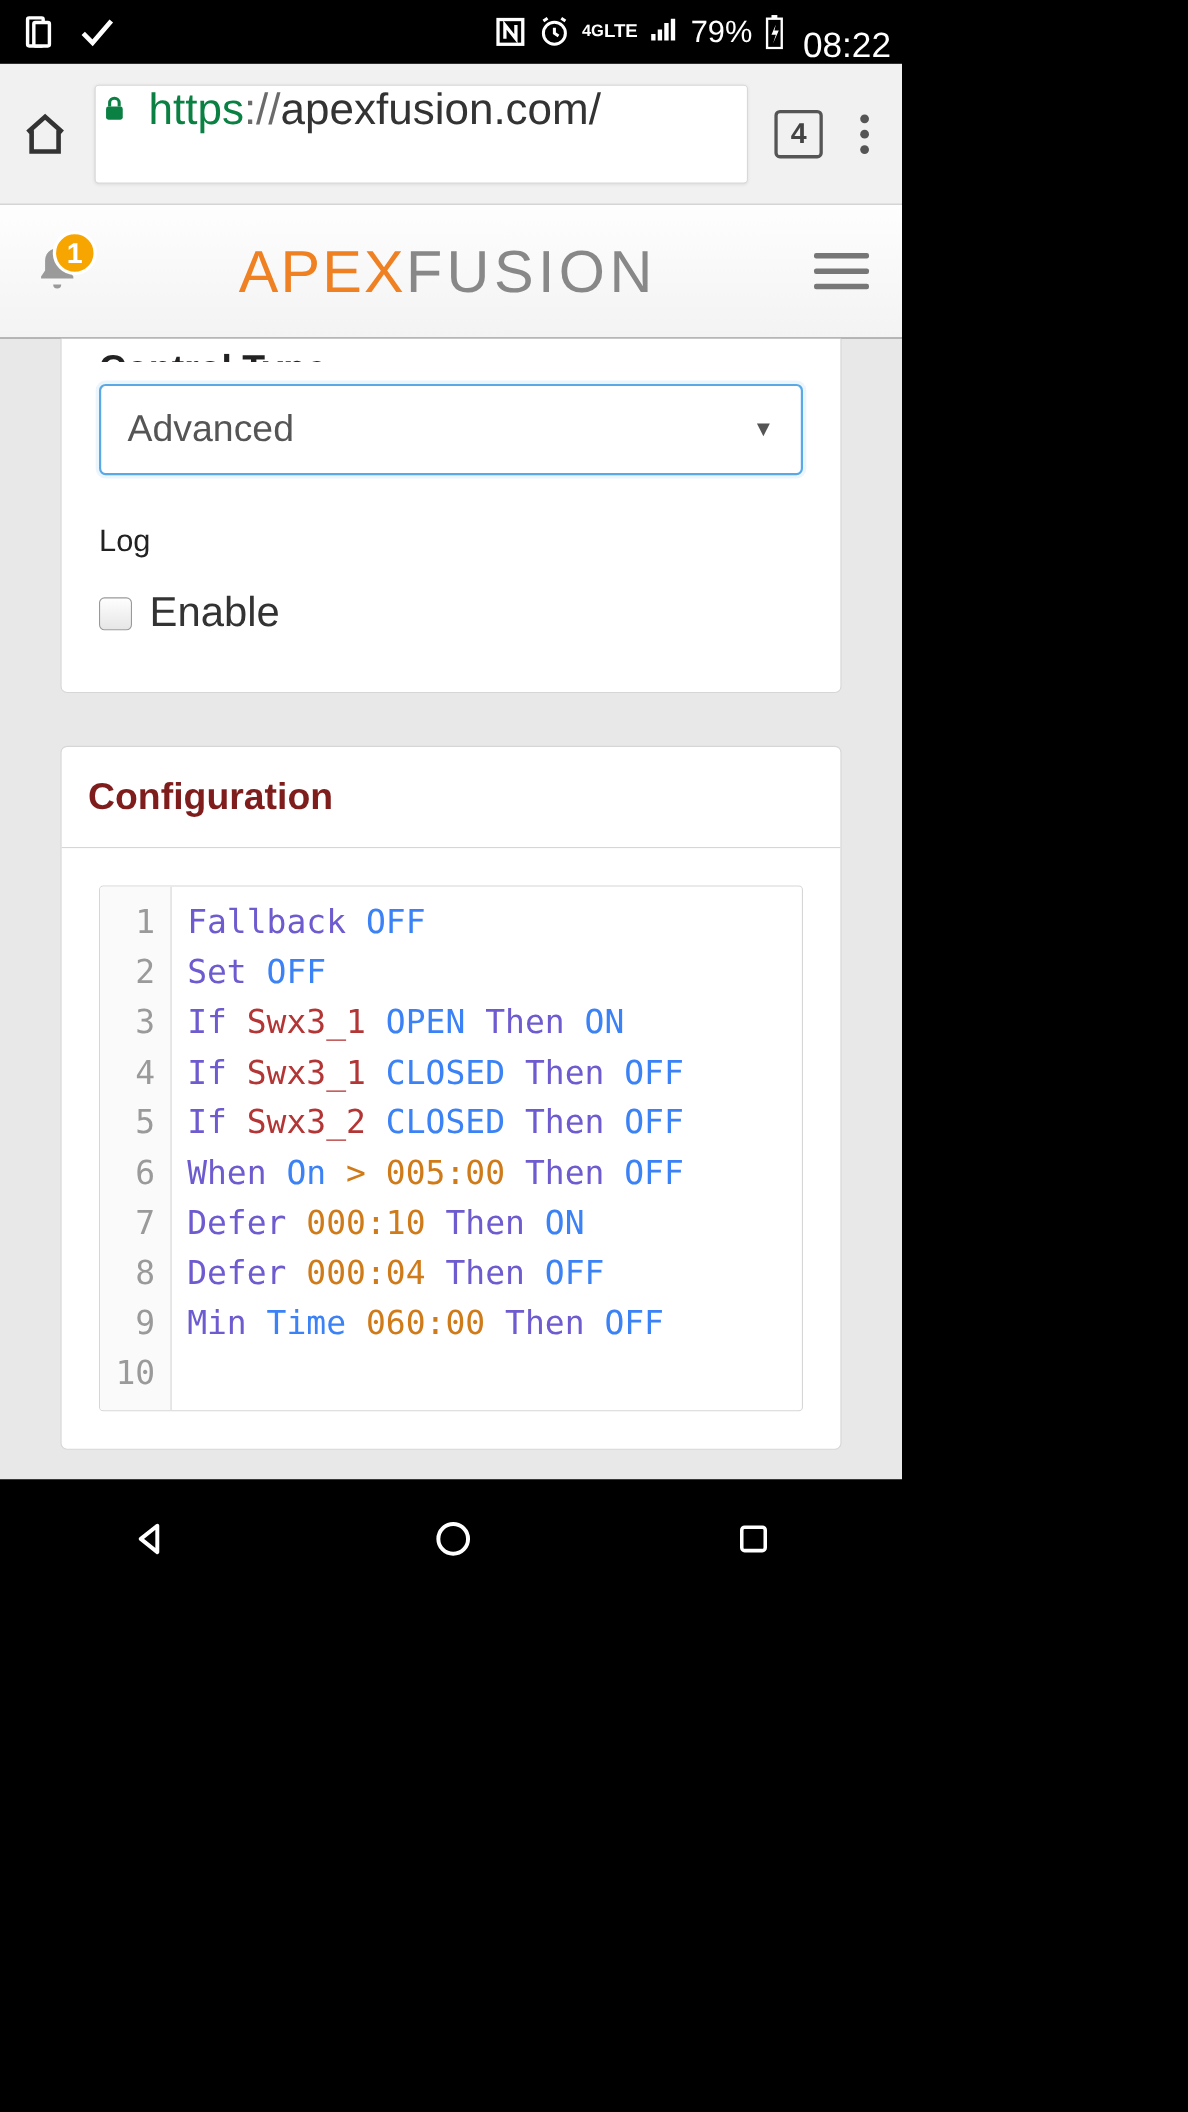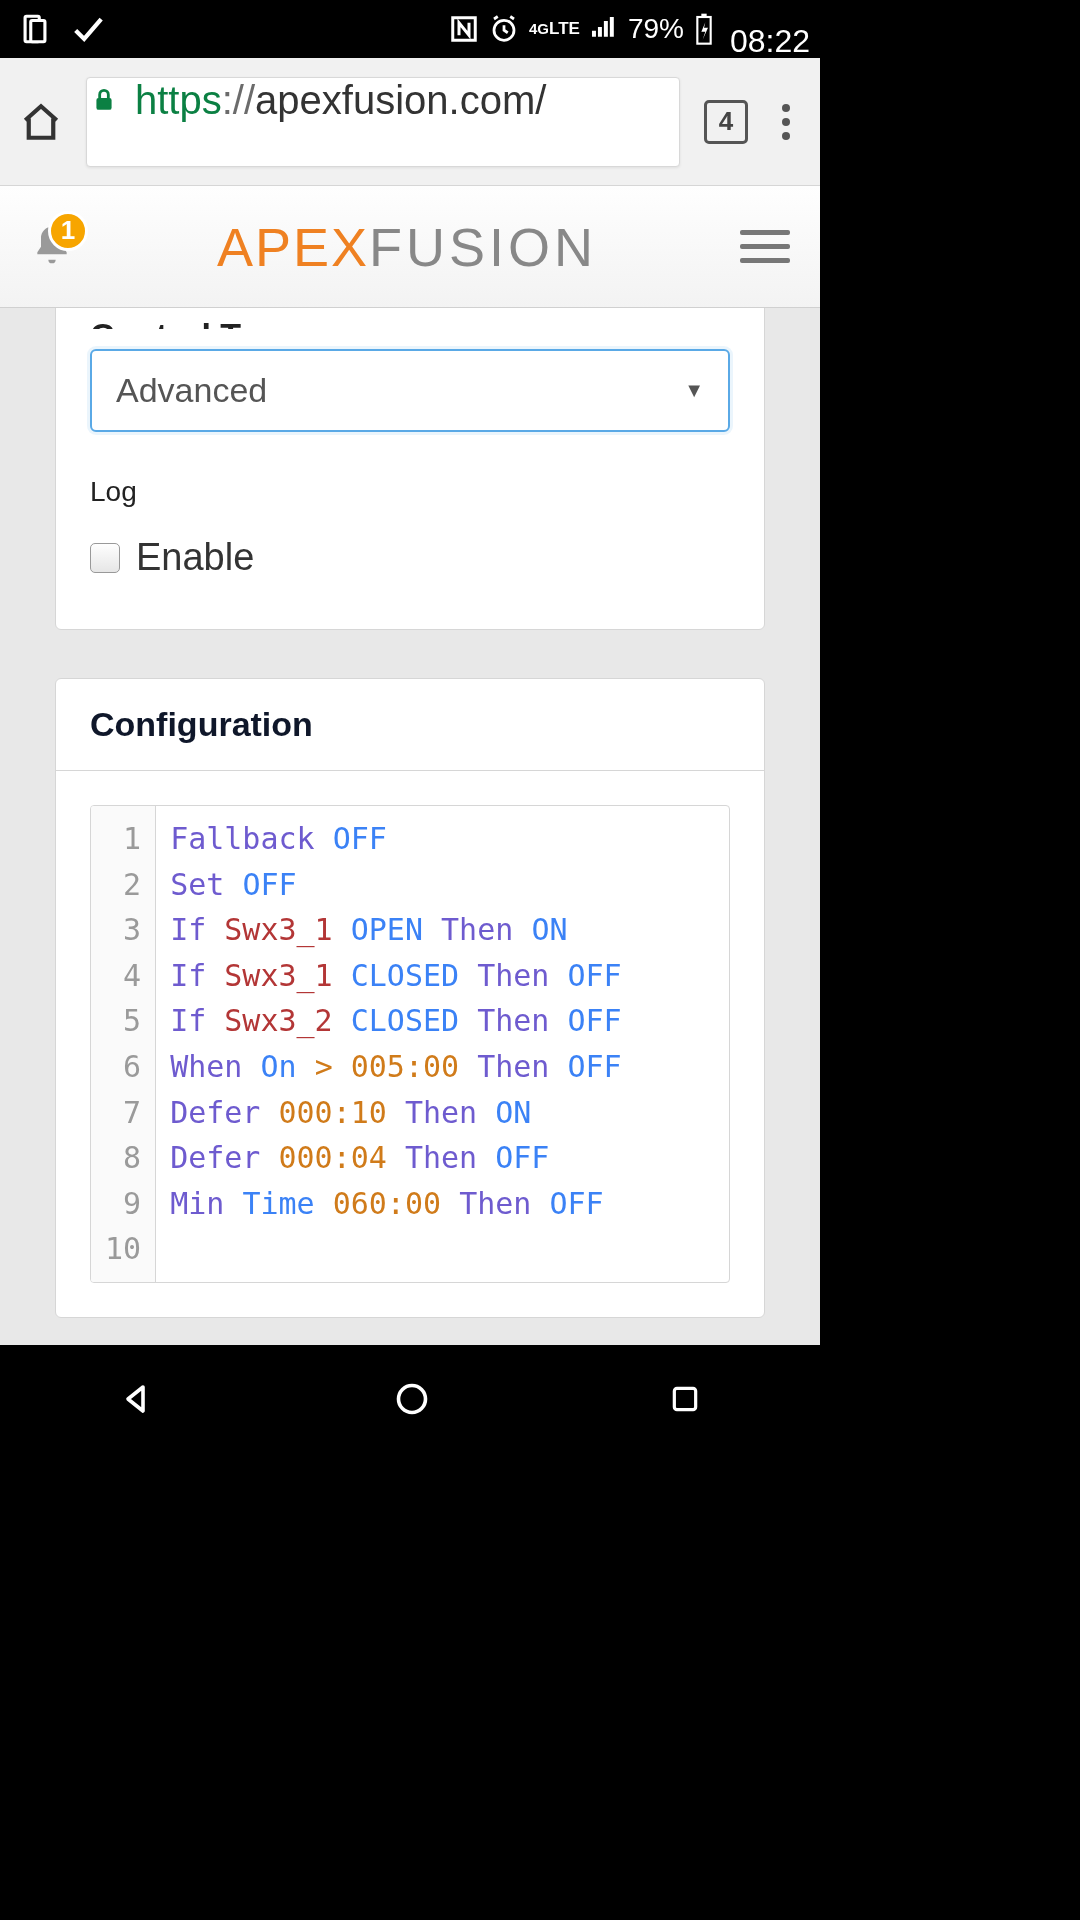--- a/index.html
+++ b/index.html
@@ -42,21 +42,21 @@
   .cut-label span{position:absolute; bottom:-26px;}
 
   .select { margin-top: 20px; width:100%; border:2px solid #5aa9e6; border-radius:6px; background:#fff; padding: 20px 24px; font-size:34px; color:#555; display:flex; justify-content:space-between; align-items:center; box-shadow: 0 0 0 3px rgba(90,169,230,0.12);}
   .select .caret{ font-size:20px; color:#555;}
 
   .log-label{ font-size:28px; font-weight:400; color:#222; margin-top: 44px;}
   .check-row{ display:flex; align-items:center; gap:16px; margin-top: 28px;}
   .checkbox { width:30px; height:30px; border:1px solid #999; border-radius:5px; background:linear-gradient(#fefefe,#e6e6e6);}
   .check-text{font-size:38px; color:#333;}
 
-  .card2-header{ padding: 26px 34px; border-bottom:1px solid #d6d6d6; font-size:34px; font-weight:700; color:#0f172a;}
+  .card2-header{ padding: 26px 24px; border-bottom:1px solid #d6d6d6; font-size:34px; font-weight:700; color:#7f1d1d;}
   .code-wrap{ padding: 34px; }
   .code-box{ border:1px solid #d6d6d6; border-radius:4px; font-family: "Menlo","Consolas",monospace; font-size:30px; line-height:1.52; overflow:hidden;}
   .code-inner{ display:flex; }
   .gutter{ background:#fafafa; border-right:1px solid #d6d6d6; color:#9a9a9a; text-align:right; padding: 10px 10px; min-width:62px;}
   .gutter div{ padding: 0 4px;}
   .code{ padding: 10px 14px; white-space:pre; }
 
   .tk-kw   { color:#6e5bcf; }   
   .tk-id   { color:#b33636; }   
   .tk-st   { color:#3b82f6; }   

